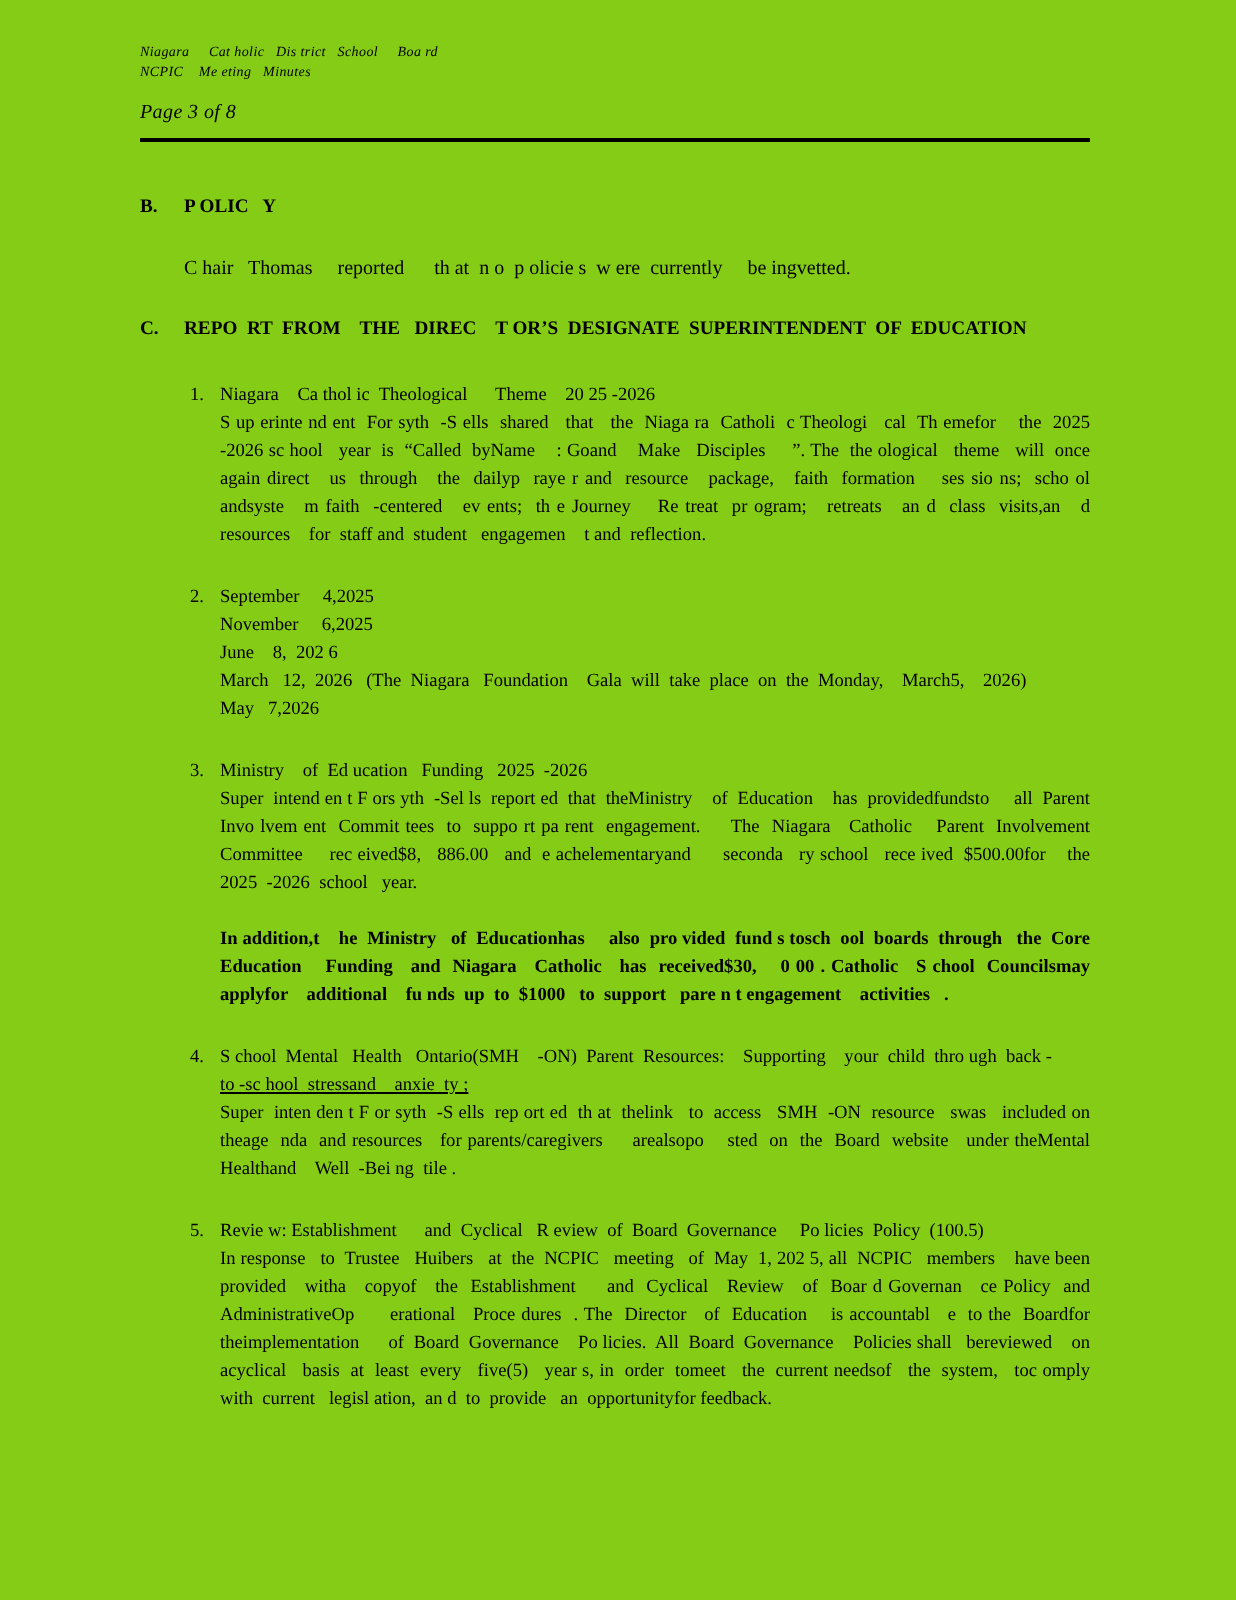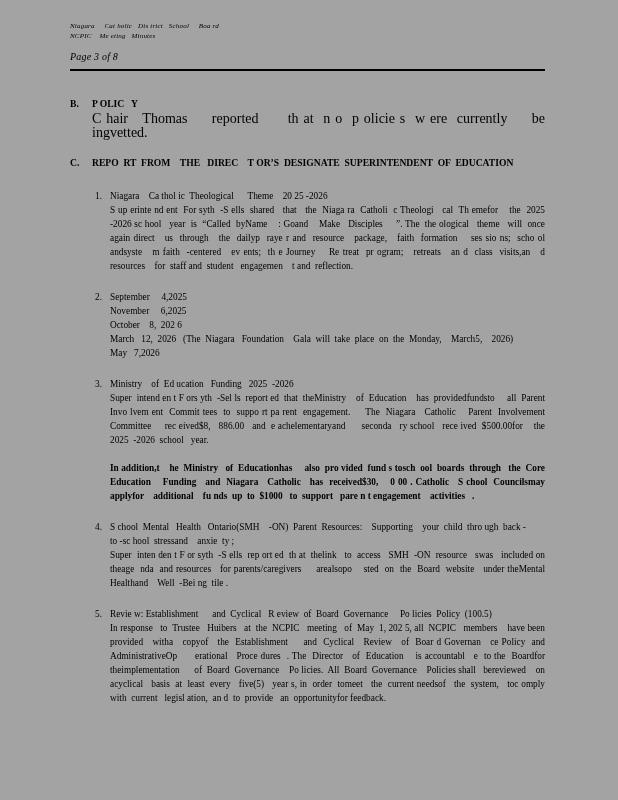--- a/index.html
+++ b/index.html
@@ -1,19 +1,19 @@
 <!DOCTYPE html>
 <html><head>
 <meta charset="utf-8">
 <style>
   html, body { margin: 0; padding: 0; background: #ffffff; }
   .page {
     width: 618px;
     height: 800px;
-    background: #a3a3a3;
+    background: #84cc16;
     box-sizing: border-box;
     padding: 22px 73px 0 70px;
     font-family: "Liberation Serif", serif;
     color: #000000;
     overflow: hidden;
   }
   .doc-header {
     font-style: italic;
     font-size: 7px;
     line-height: 9.5px;
@@ -35,42 +35,42 @@
     font-weight: bold;
     font-size: 9.6px;
     line-height: 13px;
   }
   .section-b { margin-top: 26px; }
   .section-c { margin-top: 16px; }
   .sec-label { width: 22px; flex: none; }
   .sec-title { white-space: pre-wrap; }
   .sec-body {
     margin-left: 22px;
-    margin-top: 2px;
-    font-size: 14px;
+    margin-top: 18px;
+    font-size: 10px;
     line-height: 14px;
   }
   .items { margin-left: 25px; }
   .item {
     display: flex;
     margin-top: 17px;
     font-size: 9.3px;
     line-height: 14px;
   }
   .item-first { margin-top: 20px; }
   .item-num { width: 15px; flex: none; }
   .item-content { flex: 1; min-width: 0; }
   .para {
     white-space: pre-wrap;
     text-align: justify;
   }
   .line { white-space: pre-wrap; }
   .gap-top { margin-top: 14px; font-weight: bold; }
   .bold-inline { font-weight: normal; }
-  .underlined { }
+  .underlined { text-decoration: underline; }
 </style>
 </head>
 <body>
 
 <div class="page">
 
   <div class="doc-header">
     <div class="line">Niagara     Cat holic   Dis trict   School     Boa rd</div>
     <div class="line">NCPIC    Me eting   Minutes</div>
     <div class="hdr-page">Page   3  of  8</div>
@@ -100,21 +100,21 @@
           <div class="line">Niagara    Ca thol ic  Theological      Theme    20 25 -2026</div>
           <div class="para"><span>S up erinte nd ent  For syth  -S ells  shared   that   the  Niaga ra  Catholi  c Theologi   cal  Th emefor    the  2025  -2026 sc hool   year  is  </span><span class="bold-inline">“Called  byName    : Goand    Make   Disciples     ”.</span><span> The  the ological   theme   will  once  again direct   us  through   the  dailyp  raye r and  resource   package,   faith  formation    ses sio ns;  scho ol  andsyste   m faith  -centered   ev ents;  th e Journey    Re treat  pr ogram;   retreats   an d  class  visits,an   d  resources    for  staff and  student   engagemen    t and  reflection.</span></div>
         </div>
       </div>
 
       <div class="item">
         <span class="item-num">2.</span>
         <div class="item-content">
           <div class="line">September     4,2025</div>
           <div class="line">November     6,2025</div>
-          <div class="line">October    8,  202 6</div>
+          <div class="line">June    8,  202 6</div>
           <div class="line">March   12,  2026   (The  Niagara   Foundation    Gala  will  take  place  on  the  Monday,    March5,    2026)</div>
           <div class="line">May   7,2026</div>
         </div>
       </div>
 
       <div class="item">
         <span class="item-num">3.</span>
         <div class="item-content">
           <div class="line">Ministry    of  Ed ucation   Funding   2025  -2026</div>
           <div class="para">Super  intend en t F ors yth  -Sel ls  report ed  that  theMinistry    of  Education    has  providedfundsto     all  Parent Invo lvem ent  Commit tees  to  suppo rt pa rent  engagement.     The  Niagara   Catholic    Parent  Involvement Committee     rec eived$8,   886.00   and  e achelementaryand      seconda   ry school   rece ived  $500.00for    the 2025  -2026  school   year.</div>

